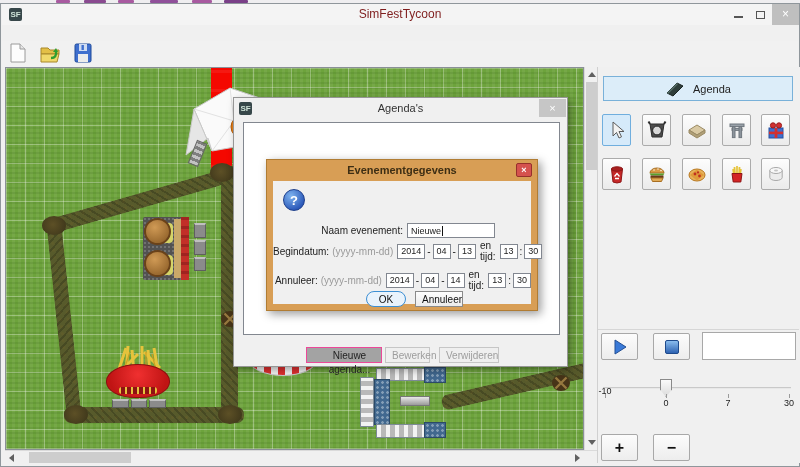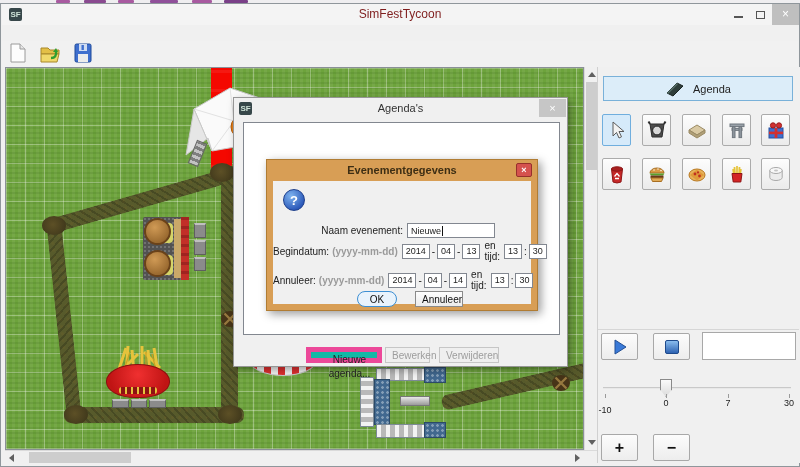--- a/index.html
+++ b/index.html
@@ -81,33 +81,33 @@
   .pm{font-size:16px;font-weight:bold;color:#111;}
 
   
   .dlg{background:#f0f0f0;border:1px solid #969696;box-shadow:3px 3px 8px rgba(0,0,0,.35);}
   .dlg-title{height:21px;font-size:11px;color:#333;text-align:center;line-height:21px;position:relative;}
   .dlg-close{position:absolute;right:1px;top:1px;width:27px;height:18px;background:#c6c6c6;
     color:#fff;font-size:11px;text-align:center;line-height:18px;}
   .listbox{position:absolute;left:9px;top:24px;width:317px;height:213px;background:#fff;border:1px solid #82878f;}
   .dlg-btn{position:absolute;height:16px;font-size:10px;text-align:center;line-height:14px;
     background:linear-gradient(#fefefe,#ececec);border:1px solid #a8a8a8;color:#222;}
-  .dlg-btn.focus{background:#14b8a6;border:5px solid #ec4899;padding-left:17px;}
+  .dlg-btn.focus{background:#a3a3a3;border:1px solid #ec4899;padding-left:17px;}
   .dlg-btn.disabled{background:#efefef;border:1px solid #c6c6c6;color:#9d9d9d;}
 
   .ev-dlg{background:#d89e55;border:1px solid #b07c33;box-shadow:3px 3px 9px rgba(0,0,0,.4);}
   .ev-title{height:21px;text-align:center;font-size:11px;font-weight:bold;color:#3d2e14;line-height:21px;position:relative;}
   .ev-close{position:absolute;right:5px;top:3px;width:16px;height:14px;background:#d5524e;border:1px solid #97302c;
     color:#fff;font-size:9px;line-height:12px;text-align:center;border-radius:2px;}
   .ev-body{position:absolute;left:6px;top:21px;right:6px;bottom:6px;background:#f0f0f0;}
   .qmark{width:22px;height:22px;border-radius:50%;background:radial-gradient(circle at 35% 30%,#7fb4ef,#2a57b8 75%);
     color:#fff;font-weight:bold;font-size:13px;text-align:center;line-height:22px;border:1px solid #1d3f8c;}
   .ev-row{position:absolute;left:0;width:100%;display:flex;align-items:center;font-size:10px;color:#222;}
   .ev-lab{text-align:right;white-space:nowrap;}
-  .fmt{color:#9a9a9a;margin-left:3px;white-space:nowrap;font-weight:bold;}
+  .fmt{color:#9a9a9a;margin-left:3px;white-space:nowrap;}
   .fld{height:15px;border:1px solid #828790;background:#fff;font-family:"Liberation Sans",sans-serif;
     font-size:9px;color:#222;text-align:center;padding:0;}
   .namefld{height:15px;border:1px solid #828790;background:#fff;font-size:9px;display:flex;align-items:center;padding-left:3px;}
   .caret{display:inline-block;width:1px;height:10px;background:#111;margin-left:1px;}
   .evsep{margin:0 2px;}
   .ev-btn{position:absolute;height:16px;font-size:10px;line-height:14px;text-align:center;
     background:linear-gradient(#fdfdfd,#ebebeb);border:1px solid #8a8a8a;color:#111;}
   .ev-btn.def{background:#e9f3fc;border:1px solid #3d8fd3;}
   svg{display:block;}
 </style>
@@ -377,21 +377,21 @@
         </svg>
       </div>
       <div class="abs panel-box" style="left:104px;top:265px;width:94px;height:28px;"></div>
 
       <div class="abs" style="left:5px;top:320px;width:188px;height:2px;background:#c9c9c9;border-bottom:1px solid #e8e8e8;"></div>
       <div class="abs thumb" style="left:62px;top:312px;"></div>
       <div class="abs tick" style="left:7px;top:327px;"></div>
       <div class="abs tick" style="left:68px;top:327px;"></div>
       <div class="abs tick" style="left:130px;top:327px;"></div>
       <div class="abs tick" style="left:191px;top:327px;"></div>
-      <div class="abs ticklab" style="left:-5px;top:338px;">-10</div>
+      <div class="abs ticklab" style="left:-5px;top:319px;">-10</div>
       <div class="abs ticklab" style="left:56px;top:331px;">0</div>
       <div class="abs ticklab" style="left:118px;top:331px;">7</div>
       <div class="abs ticklab" style="left:179px;top:331px;">30</div>
 
       <div class="abs big-btn pm" style="left:3px;top:367px;width:37px;height:27px;">+</div>
       <div class="abs big-btn pm" style="left:55px;top:367px;width:37px;height:27px;">−</div>
     </div>
 
     <div class="abs dlg" style="left:232px;top:93px;width:335px;height:270px;z-index:5;">
       <div class="dlg-title">
@@ -442,19 +442,19 @@
           <span class="evsep">-</span>
           <input class="fld" style="width: 18px;" value="04">
           <span class="evsep">-</span>
           <input class="fld" style="width: 18px;" value="14">
           <span style="margin:0 4px;">en tijd:</span>
           <input class="fld" style="width: 18px;" value="13">
           <span class="evsep">:</span>
           <input class="fld" style="width: 18px;" value="30">
         </div>
 
-        <button class="ev-btn def" style="left:84px;top:110px;width:40px;border-radius:8px;">OK</button>
+        <button class="ev-btn def" style="left:93px;top:110px;width:40px;border-radius:8px;">OK</button>
         <button class="ev-btn" style="left:142px;top:110px;width:48px;">Annuleer</button>
       </div>
     </div>
 
   </div>
 </div>
 
 </body></html>

